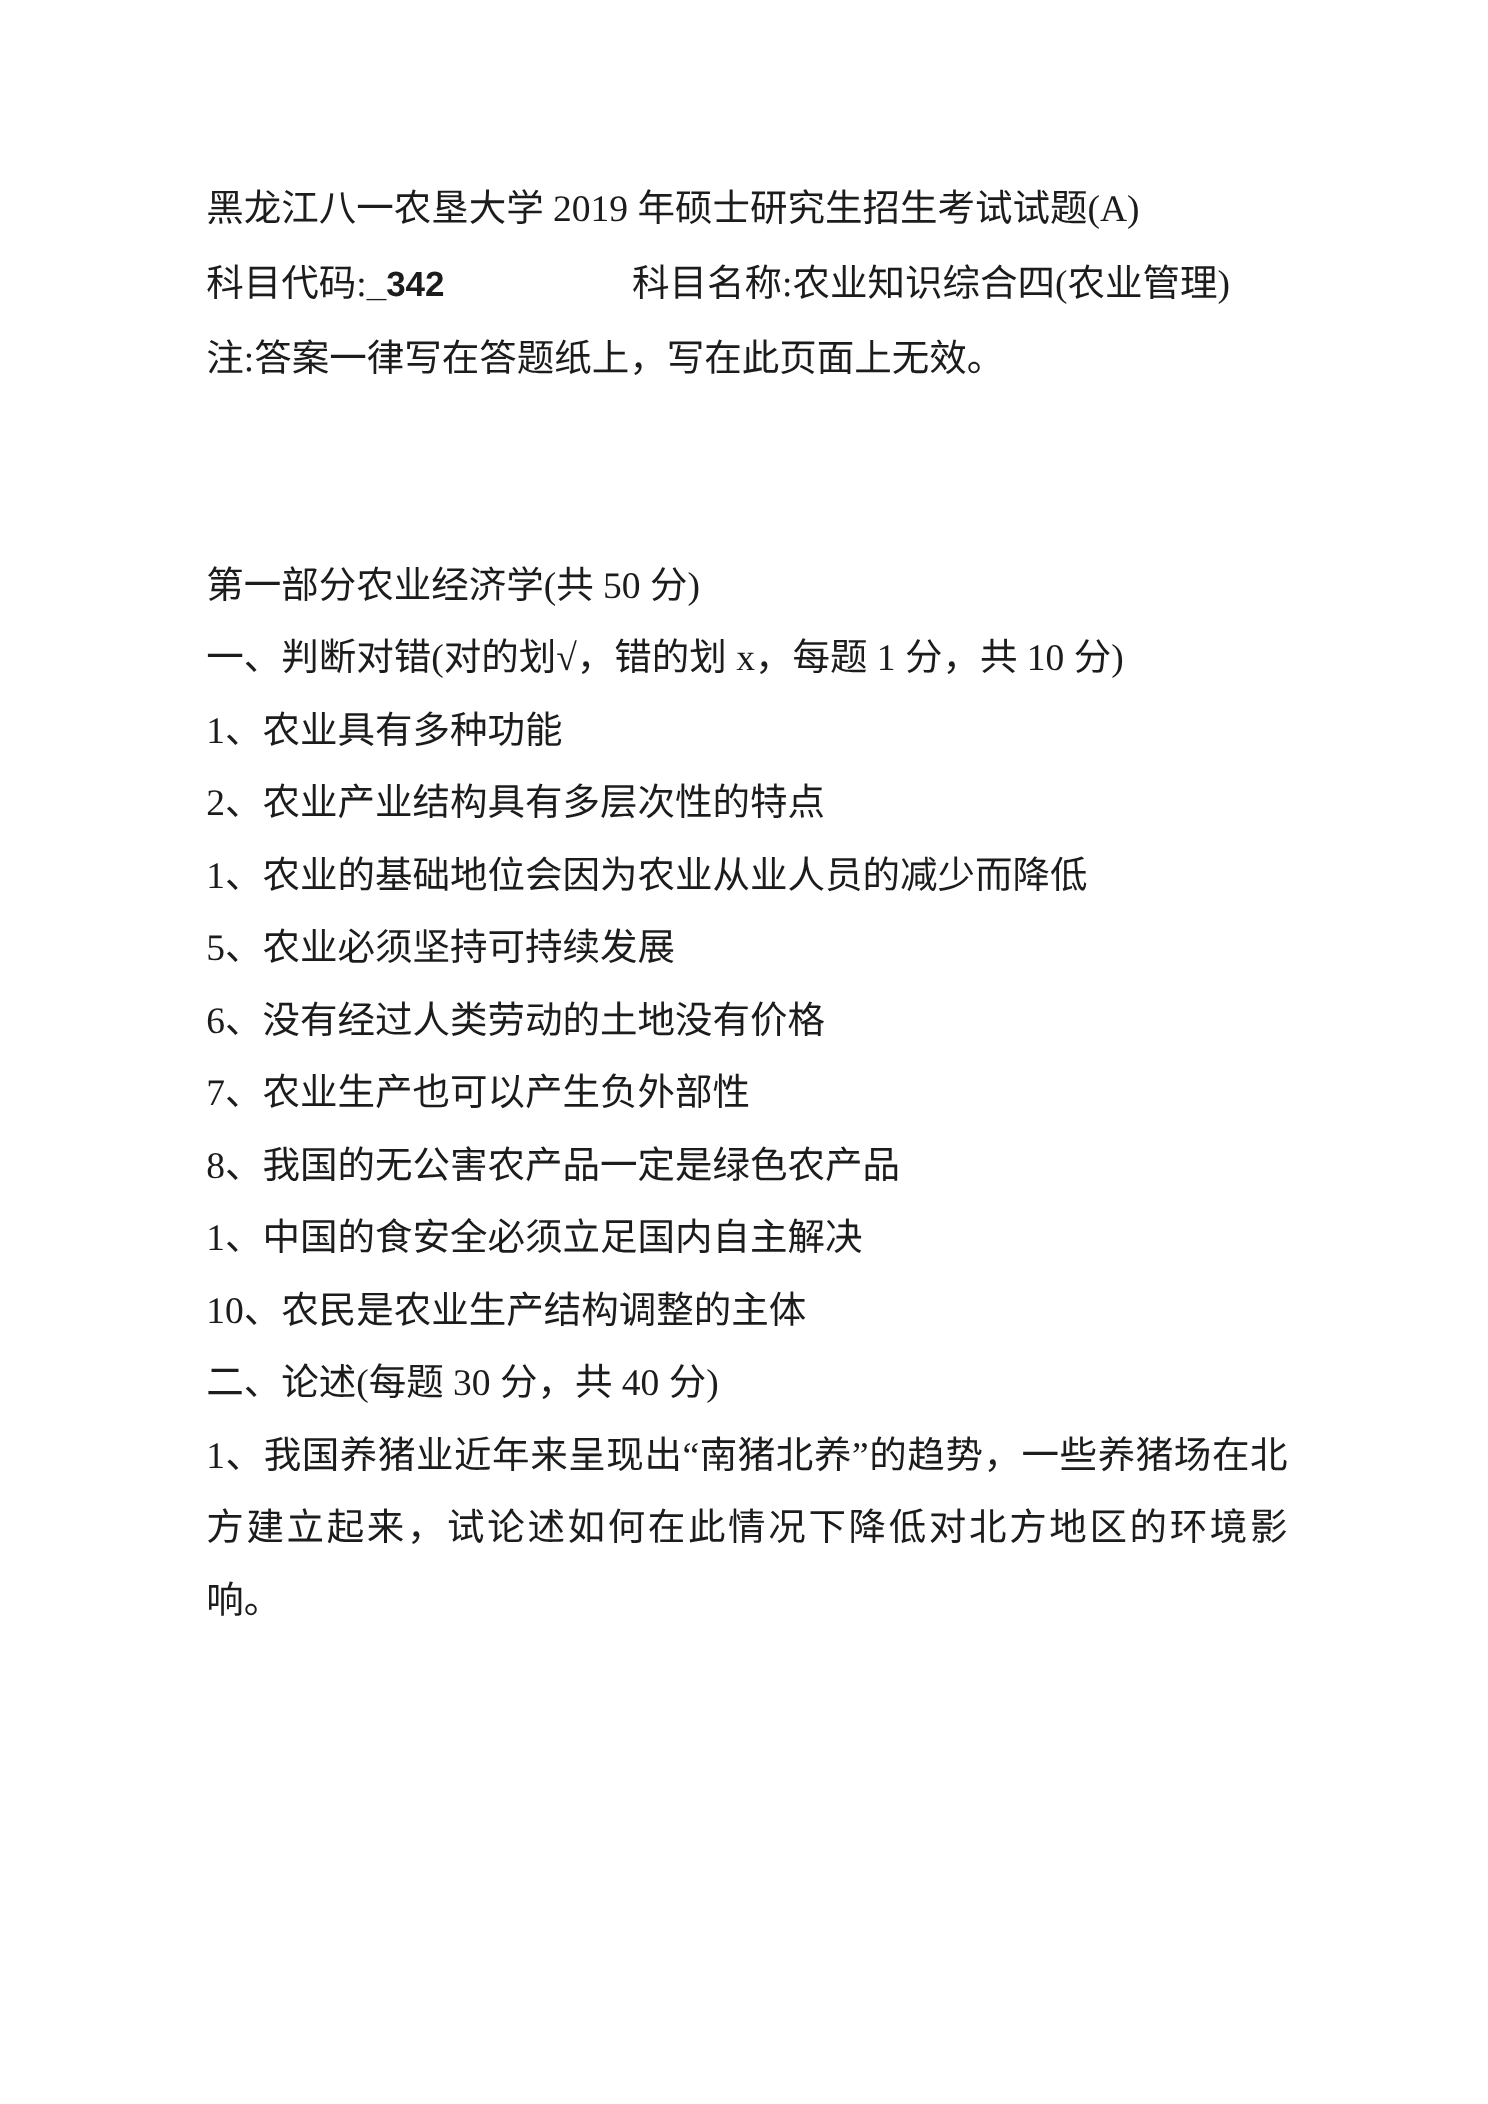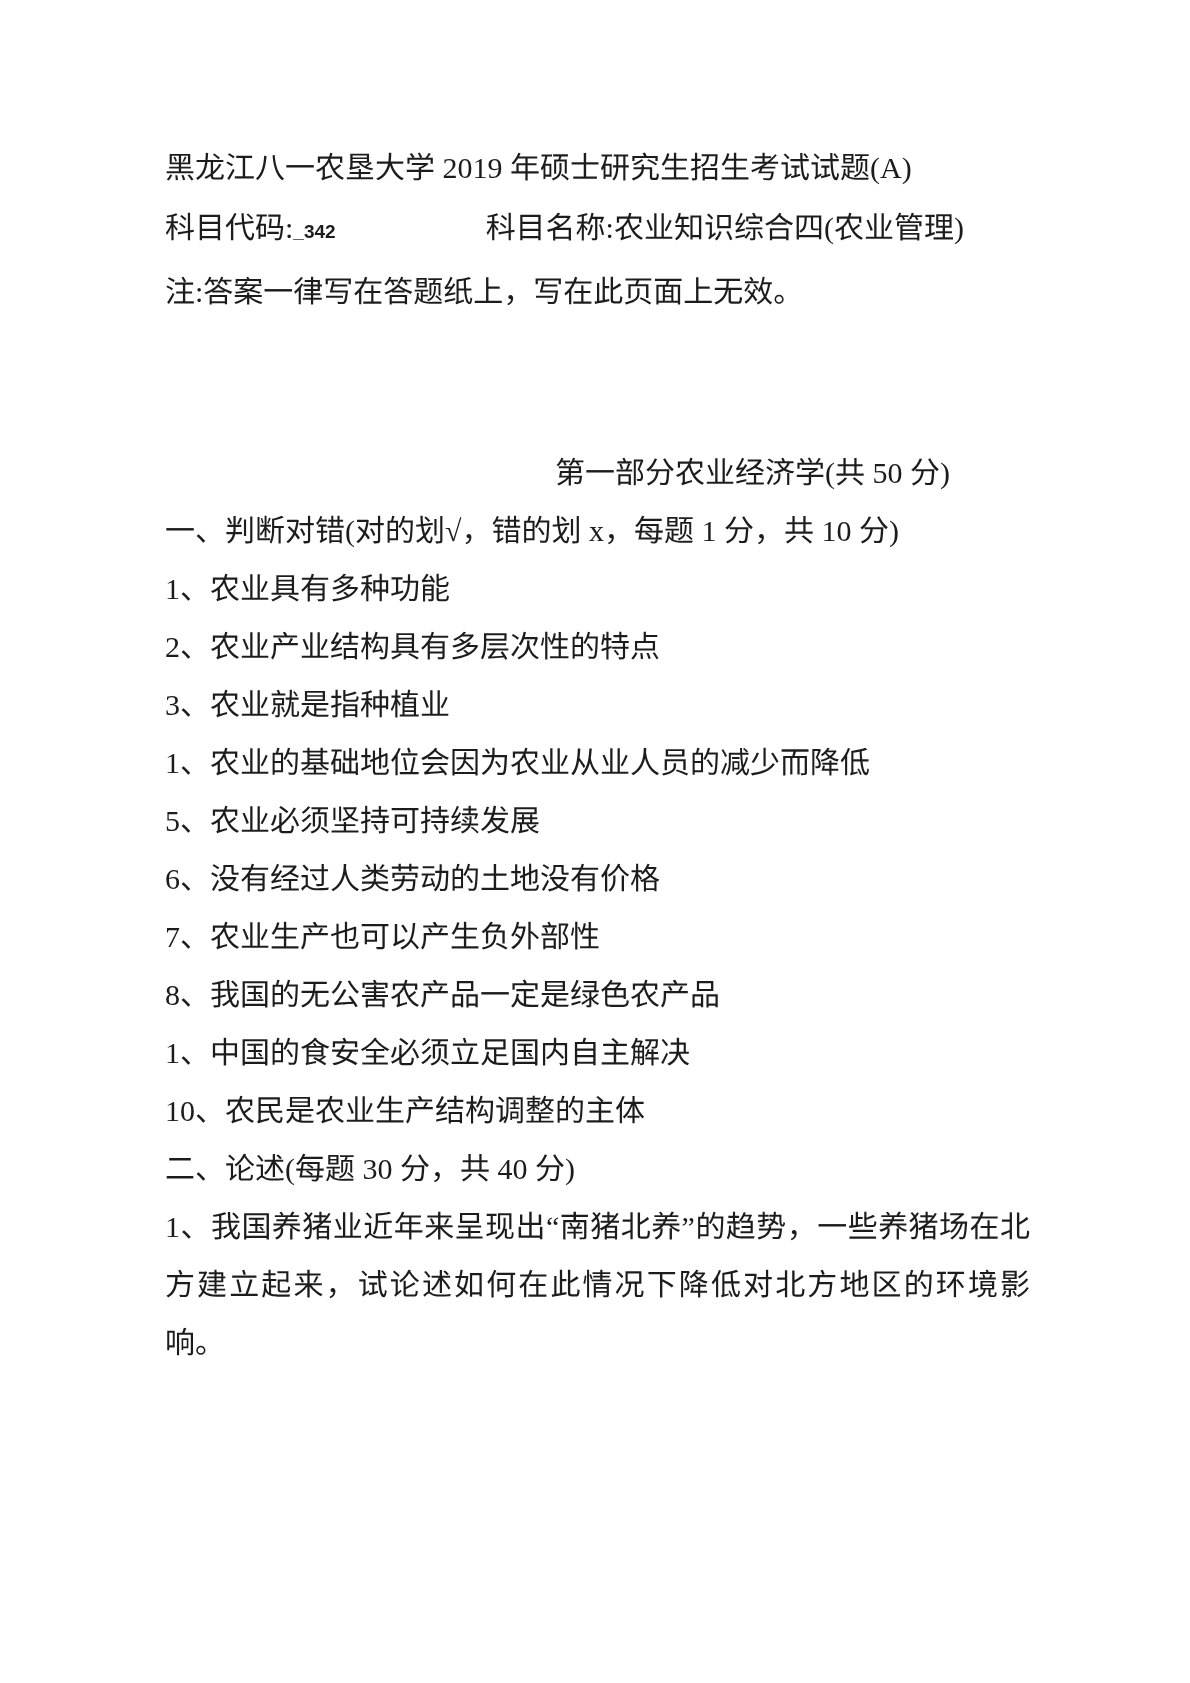--- a/index.html
+++ b/index.html
@@ -25,26 +25,26 @@
     line-height: 60px;
     white-space: nowrap;
   }
   .subject-line .spacer {
     display: inline-block;
     width: 150px;
   }
   .subject-code-value {
     font-weight: bold;
     font-family: "Liberation Sans", "DejaVu Sans", sans-serif;
-    font-size: 19px;
+    font-size: 28px;
   }
   .section-title {
     margin: 122px 80px 0 0;
     line-height: 58px;
-    text-align: right;
+    text-align: left;
   }
   .body-text p {
     margin: 0;
     line-height: 58px;
     text-align: justify;
   }
 </style>
 </head>
 <body>
 
@@ -57,21 +57,20 @@
   </div>
 
   <p class="section-title">第一部分农业经济学(共 50 分)</p>
 
   <div class="body-text">
 
     <p>一、判断对错(对的划√，错的划 x，每题 1 分，共 10 分)</p>
 
     <p>1、农业具有多种功能</p>
     <p>2、农业产业结构具有多层次性的特点</p>
-    <p>3、农业就是指种植业</p>
     <p>1、农业的基础地位会因为农业从业人员的减少而降低</p>
     <p>5、农业必须坚持可持续发展</p>
     <p>6、没有经过人类劳动的土地没有价格</p>
     <p>7、农业生产也可以产生负外部性</p>
     <p>8、我国的无公害农产品一定是绿色农产品</p>
     <p>1、中国的食安全必须立足国内自主解决</p>
     <p>10、农民是农业生产结构调整的主体</p>
 
     <p>二、论述(每题 30 分，共 40 分)</p>
 

